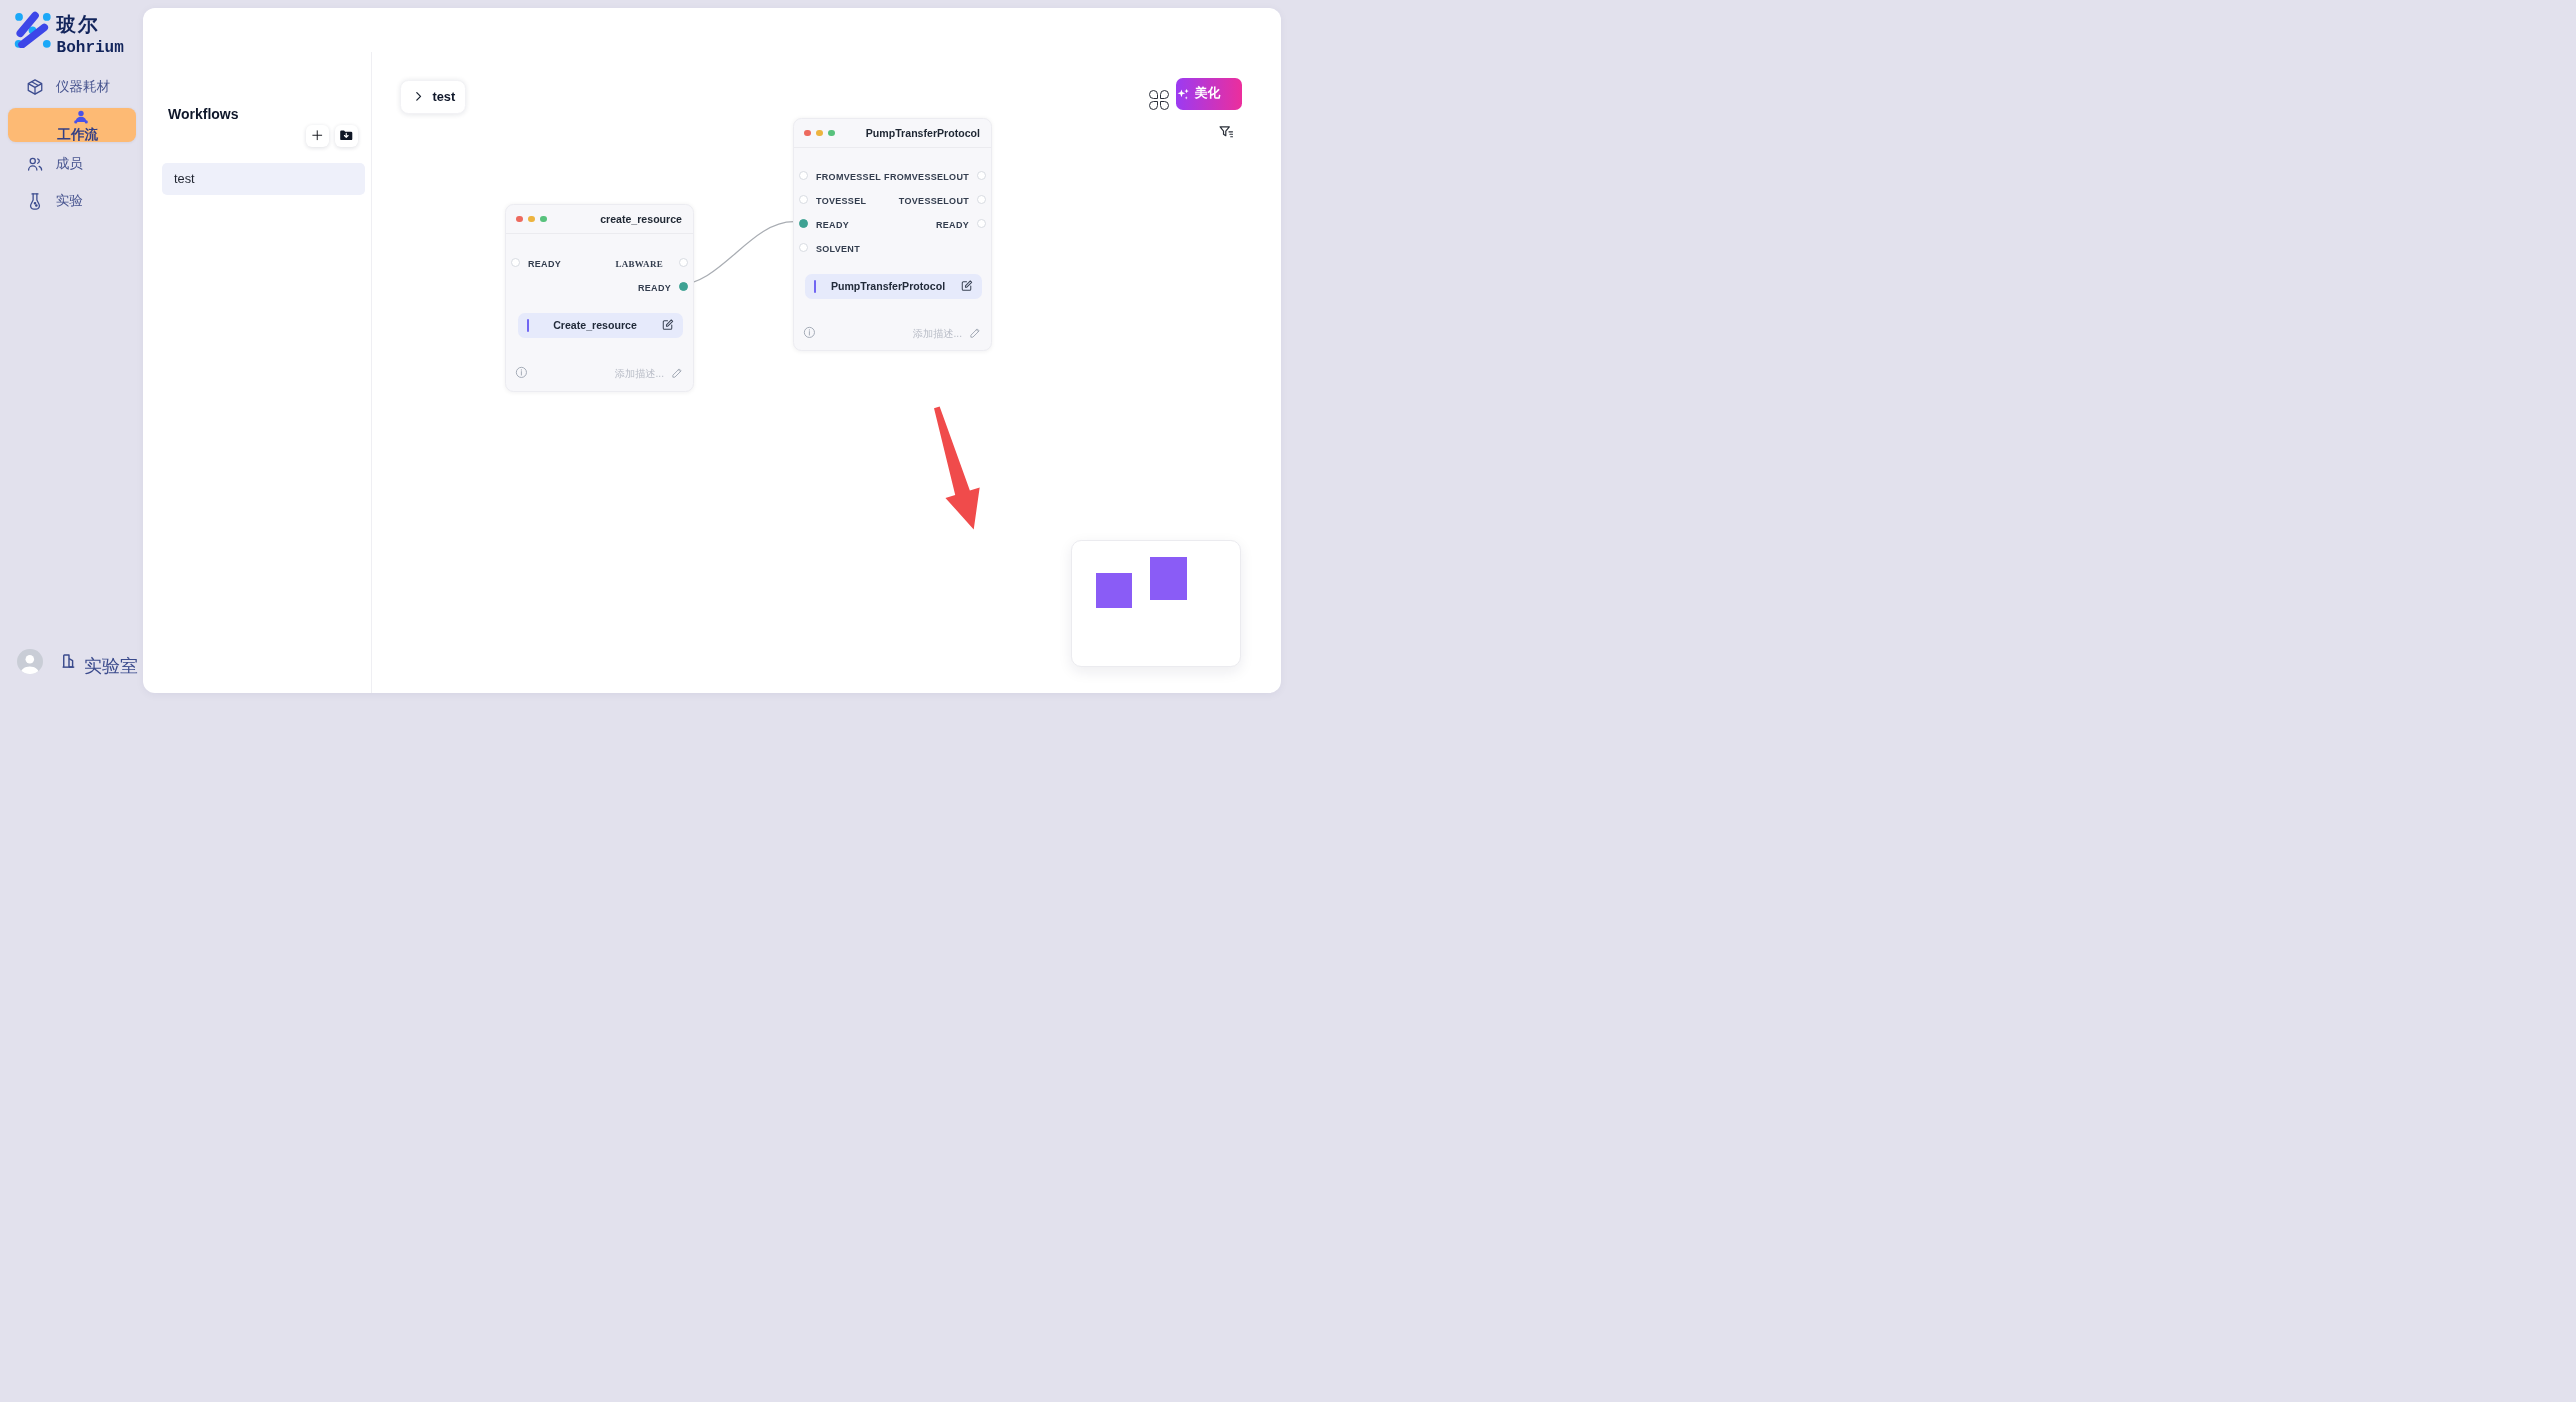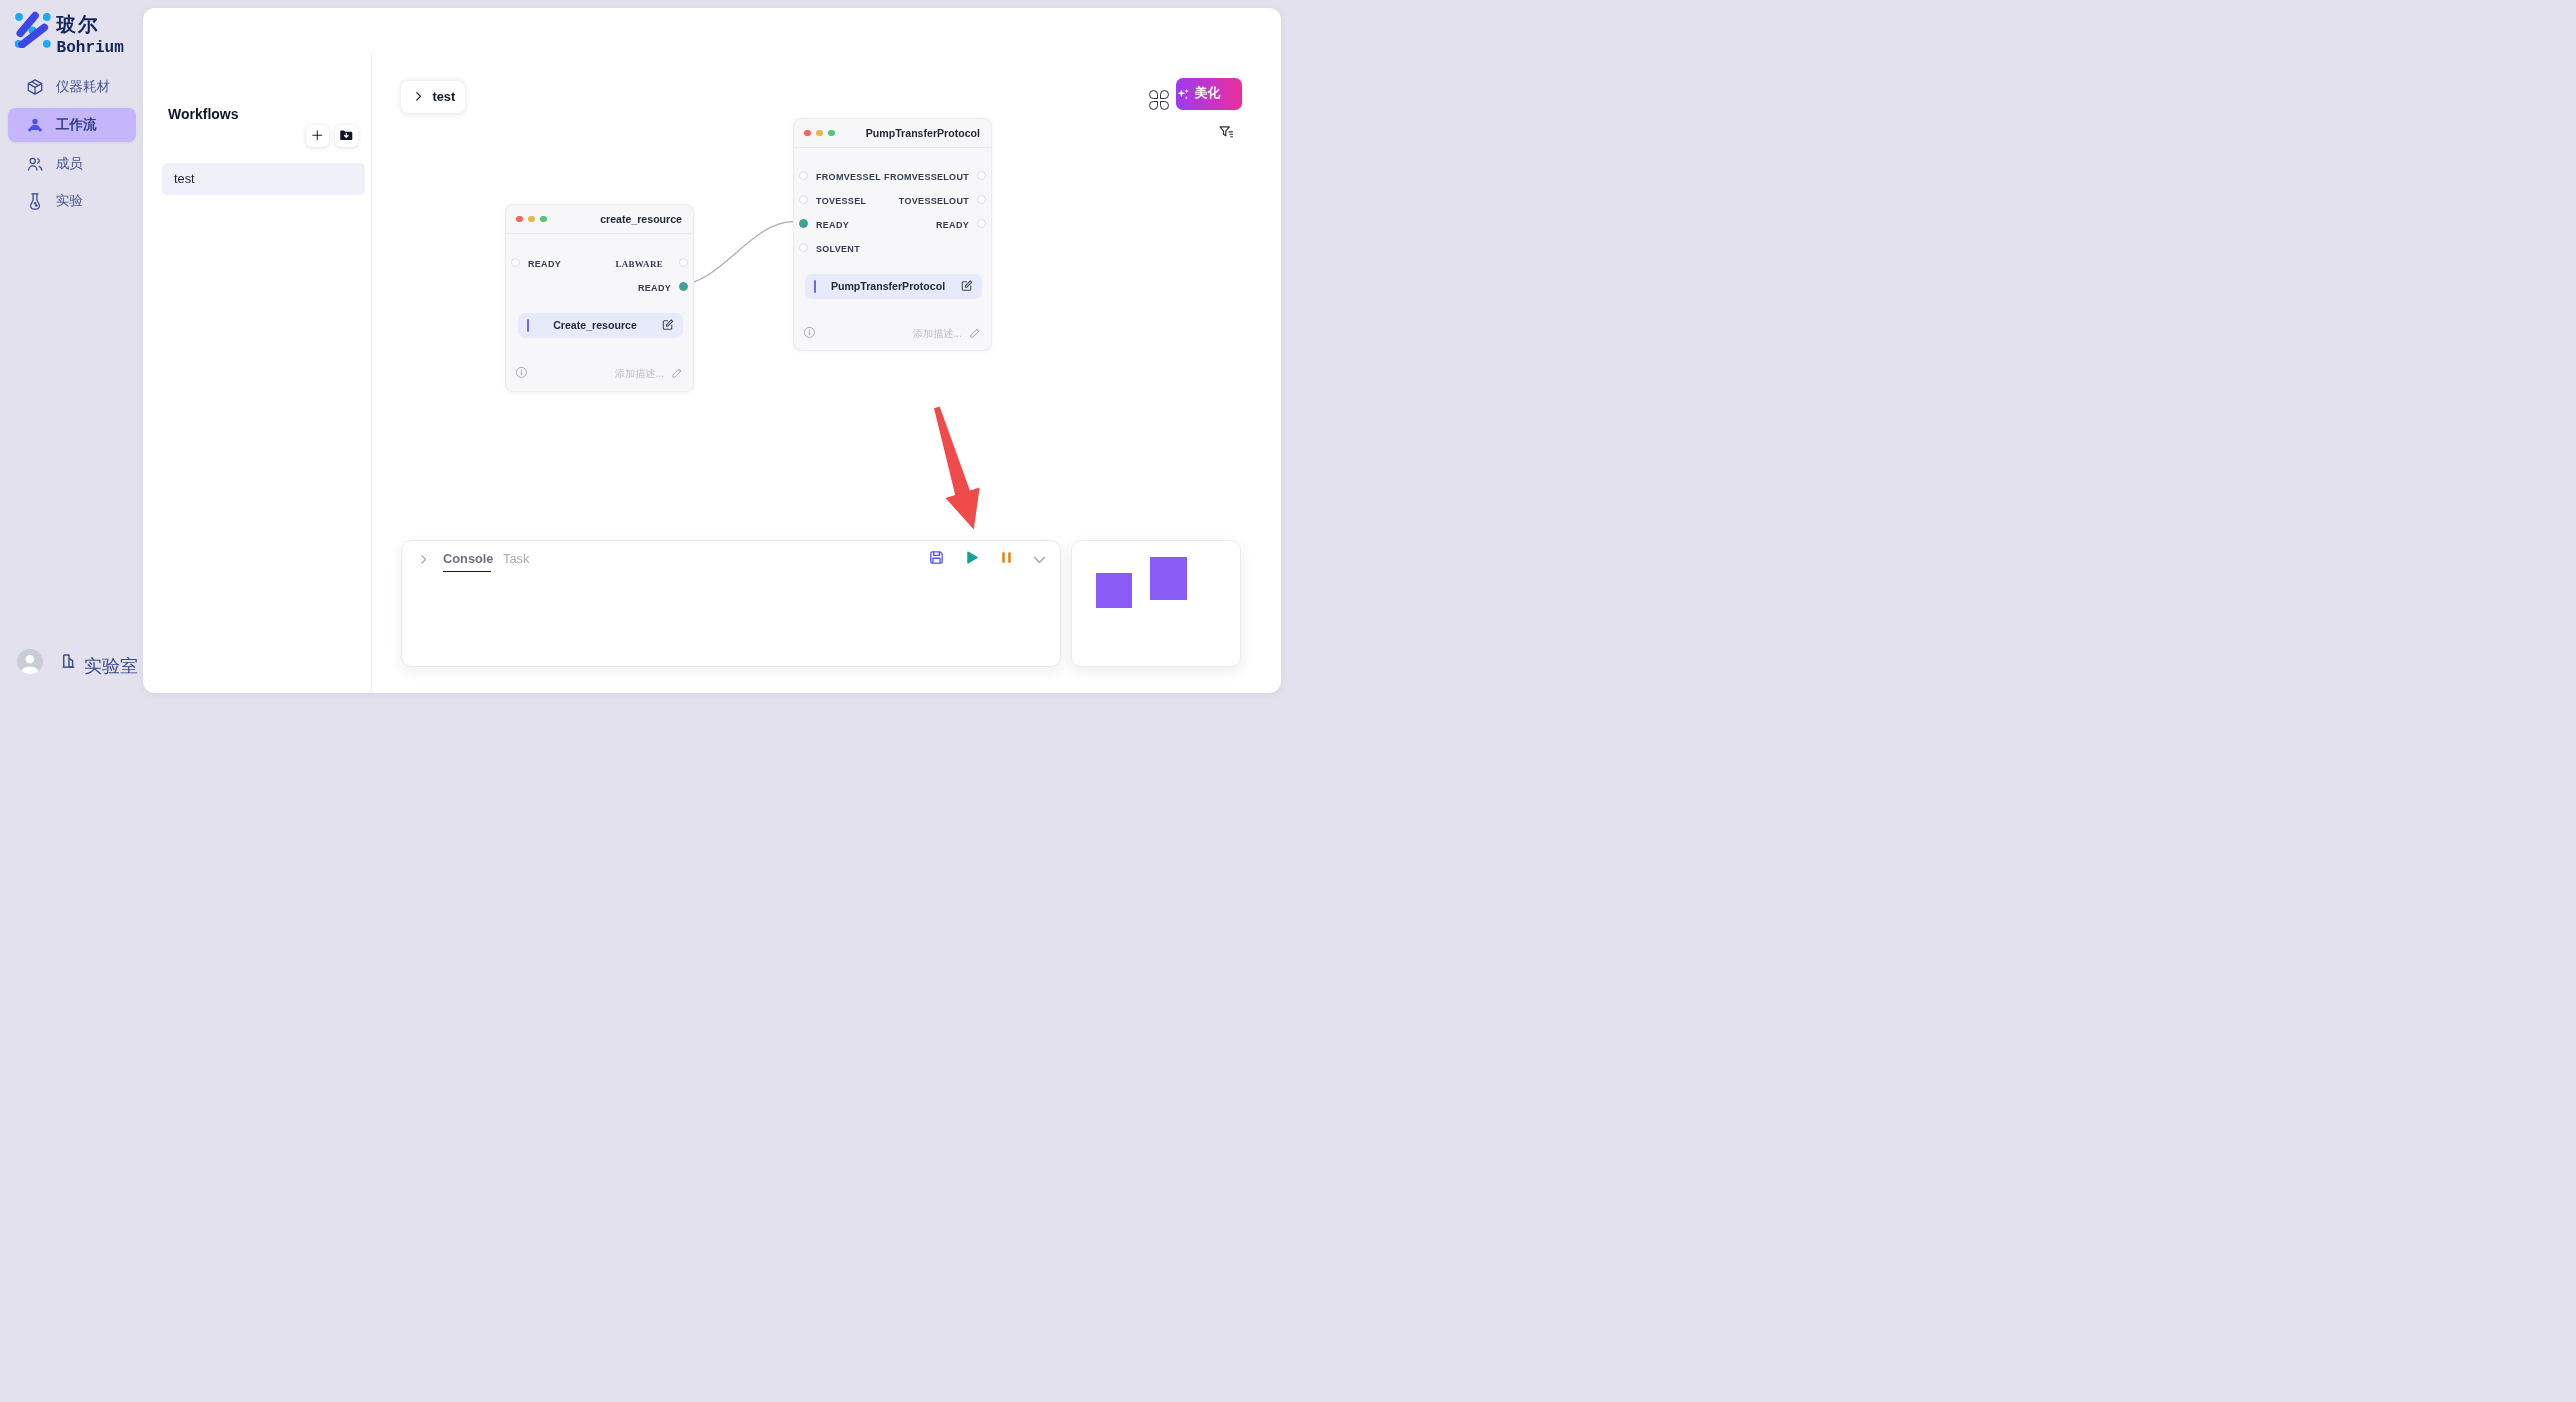--- a/index.html
+++ b/index.html
@@ -11,21 +11,21 @@
   
   #sidebar { position:absolute; left:0; top:0; width:143px; height:701px; }
   .brand { position:absolute; left:13.6px; top:11px; display:flex; }
   .brand-txt { margin-left:6px; }
   .brand-zh { font-size:19.6px; font-weight:bold; color:#13255C; letter-spacing:1.7px; }
   .brand-en { font-size:16px; font-weight:bold; color:#13255C; margin-top:0.9px;font-family:Liberation Mono, monospace; }
   .side-item { position:absolute; left:7.7px; width:128px; height:34px; border-radius:7.7px;
     display:flex; align-items:center; cursor:pointer; color:#47548F; font-size:13.6px; }
   .side-item .si-ic { width:18px; height:18px; margin-left:18px; flex:0 0 18px; }
   .side-item .si-lb { margin-left:12px; font-weight:500; }
-  .side-item.active { background:#c4b5fd; box-shadow:0 0.9px 2.6px rgba(30,35,90,.07); color:#3E4B8E; }
+  .side-item.active { background:#fdba74; box-shadow:0 0.9px 2.6px rgba(30,35,90,.07); color:#3E4B8E;flex-direction:column; }
   .side-foot { position:absolute; left:0; top:647px; width:143px; height:39px; }
 
   
   #card { position:absolute; left:143px; top:7.7px; width:1138px; height:685px;
     background:#FFFFFF; border-radius:12px; box-shadow:0 1.7px 8.5px rgba(25,28,70,.05); }
   #tabbar { position:absolute; left:0; top:0; width:100%; height:44px;
     border-bottom:0.9px solid #F1F1F5; border-radius:12px 12px 0 0; }
   .tab { position:absolute; top:12px; font-size:13.6px; color:#0F172A; cursor:pointer; }
   .tab.t1 { left:25.6px; }
   .tab.t2 { left:121px; font-weight:bold; }
@@ -293,43 +293,20 @@
           <path d="M12 10.5V17" stroke-linecap="round"></path>
           <circle cx="12" cy="7.3" r="1.1" fill="#9CA3AF" stroke="none"></circle>
       </svg>
       <span class="nfoot-ph" style="right:29px;top:208px;">添加描述...</span>
       <svg class="abs" style="right:9.4px;top:207px;" width="12.8" height="12.8" viewBox="0 0 24 24" fill="none" stroke="#9CA3AF" stroke-width="1.7" stroke-linejoin="round">
         <path d="M3.5 17.3V21h3.7L19 9.2l-3.7-3.7L3.5 17.3z"></path>
           <path d="M13.8 7l3.7 3.7"></path>
       </svg>
     </div>
 
-    <div id="console">
-      <svg class="abs" style="left:14.5px;top:12px;" width="12.8" height="12.8" viewBox="0 0 24 24" fill="none" stroke="#9AA0AA" stroke-width="2.2" stroke-linecap="round" stroke-linejoin="round">
-          <path d="M9 5l7 7-7 7"></path>
-        </svg>
-      <span class="con-tab c1">Console</span>
-      <span class="con-tab c2">Task</span>
-      <div class="con-underline"></div>
-      <svg class="con-ic" style="left:526px;" viewBox="0 0 24 24" fill="none" stroke="#5A53F2" stroke-width="1.9" stroke-linejoin="round">
-        <path d="M4 6a2 2 0 0 1 2-2h11l3 3v11a2 2 0 0 1-2 2H6a2 2 0 0 1-2-2V6z"></path>
-          <path d="M8 4v5h8V4"></path>
-          <path d="M7 20v-7h10v7"></path>
-      </svg>
-      <svg class="con-ic" style="left:561px;" viewBox="0 0 24 24">
-        <path d="M7 4.5l13 7.5-13 7.5z" fill="#14A294" stroke="#14A294" stroke-width="2" stroke-linejoin="round"></path>
-      </svg>
-      <svg class="con-ic" style="left:596px;" viewBox="0 0 24 24">
-        <rect x="6" y="4.5" width="3.6" height="15" rx="1.2" fill="#E38310"></rect>
-          <rect x="14.4" y="4.5" width="3.6" height="15" rx="1.2" fill="#E38310"></rect>
-      </svg>
-      <svg class="con-ic" style="left:629px;top:10.2px;" viewBox="0 0 24 24" fill="none" stroke="#ABB0BA" stroke-width="2.3" stroke-linecap="round" stroke-linejoin="round">
-          <path d="M5 9l7 7 7-7"></path>
-        </svg>
-    </div>
 
     <div id="minimap">
       <div class="mm-rect" style="left:24px;top:32px;width:36px;height:35px;"></div>
       <div class="mm-rect" style="left:78px;top:16px;width:37px;height:43px;"></div>
     </div>
 
   </div>
 </div>
 
 

